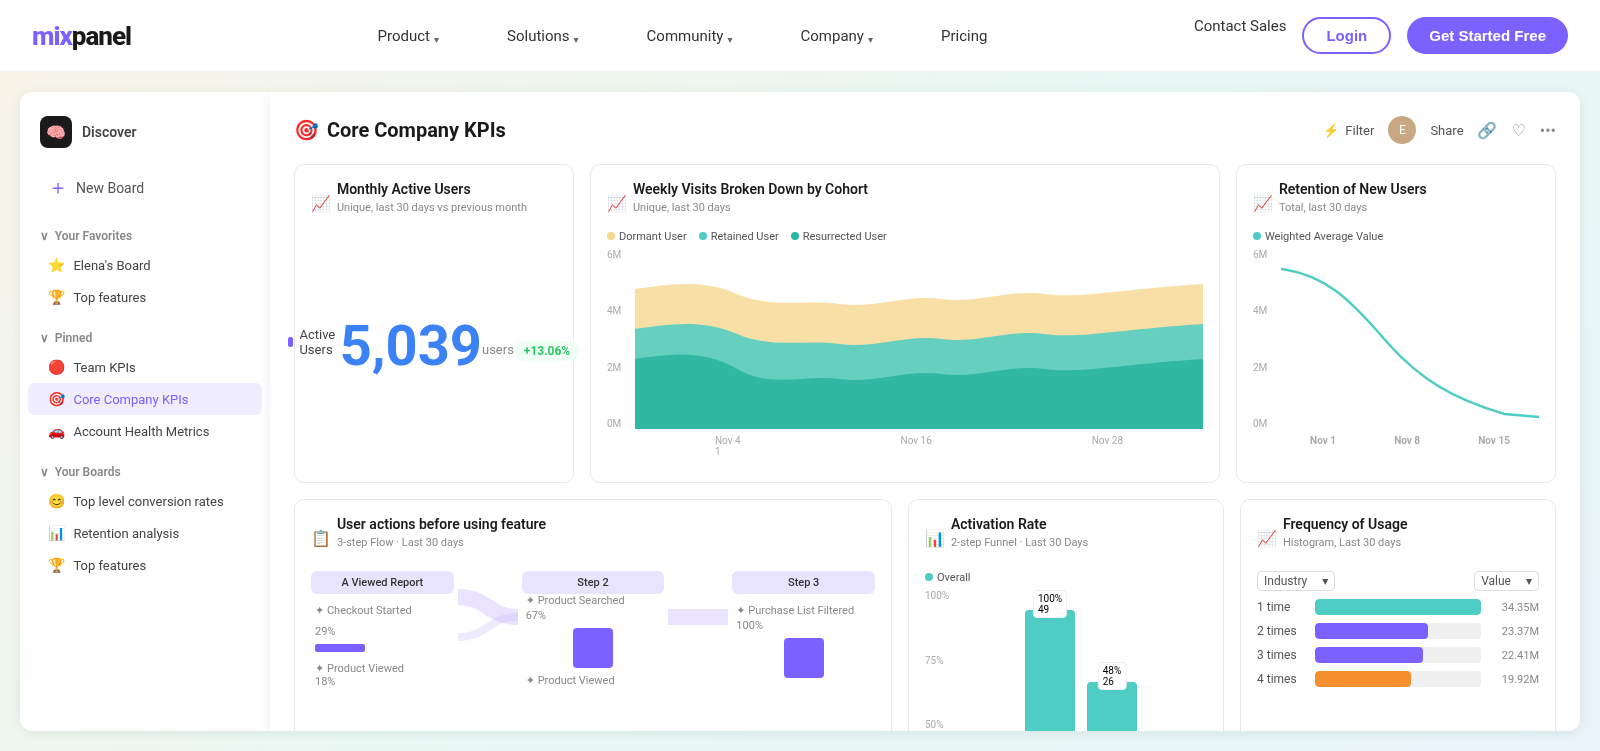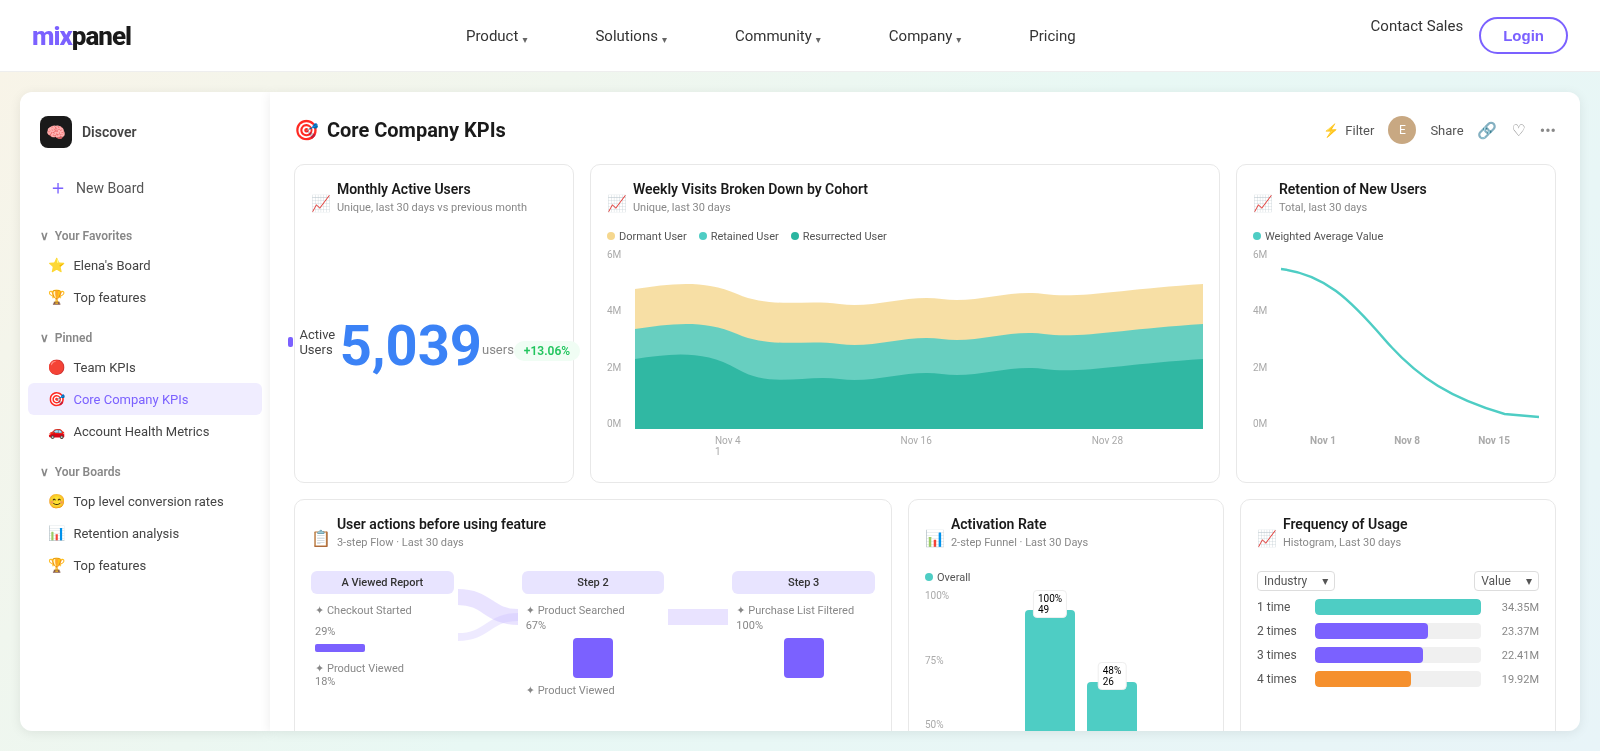--- a/index.html
+++ b/index.html
@@ -168,20 +168,21 @@
       <span>Company</span>
       <span class="chevron">▾</span>
     </a>
     <a href="#">
       <span>Pricing</span>
     </a>
   </div>
   <div class="navbar-actions">
     <span class="contact-sales">Contact Sales</span>
     <button class="btn-login">Login</button>
+    <button class="btn-signup">Get Started Free</button>
   </div>
 </nav>
 
 <div class="app-container">
 
   <div class="sidebar">
     <div class="sidebar-discover">
       <div class="discover-icon">🧠</div>
       <span>Discover</span>
     </div>
@@ -388,21 +389,21 @@
           <div style="display:flex;align-items:center;padding:0 4px;margin-top:6px;">
 
             <svg width="60" height="80" viewBox="0 0 60 80">
               <path d="M0,20 C30,20 30,40 60,40" fill="none" stroke="#c8b8ff" stroke-width="16" opacity="0.4"></path>
               <path d="M0,60 C30,60 30,40 60,40" fill="none" stroke="#c8b8ff" stroke-width="8" opacity="0.3"></path>
             </svg>
           </div>
 
           <div style="flex:1;">
             <div style="background:#e8e4ff;border-radius:6px;padding:5px 8px;font-size:11px;color:#333;font-weight:500;text-align:center;">Step 2</div>
-            <div style="margin-top:10px;padding:0 4px;">
+            <div style="margin-top:0;padding:0 4px;">
               <div style="font-size:11px;color:#888;margin-bottom:2px;">✦ <span>Product Searched</span></div>
               <div style="font-size:11px;color:#888;">67%</div>
               <div style="width:40px;height:40px;background:#7b61ff;border-radius:4px;margin:6px auto;"></div>
               <div style="margin-top:4px;font-size:11px;color:#888;">✦ <span>Product Viewed</span></div>
             </div>
           </div>
 
           <div style="display:flex;align-items:center;padding:0 4px;margin-top:6px;">
             <svg width="60" height="80" viewBox="0 0 60 80">
               <path d="M0,40 C30,40 30,40 60,40" fill="none" stroke="#c8b8ff" stroke-width="16" opacity="0.4"></path>

